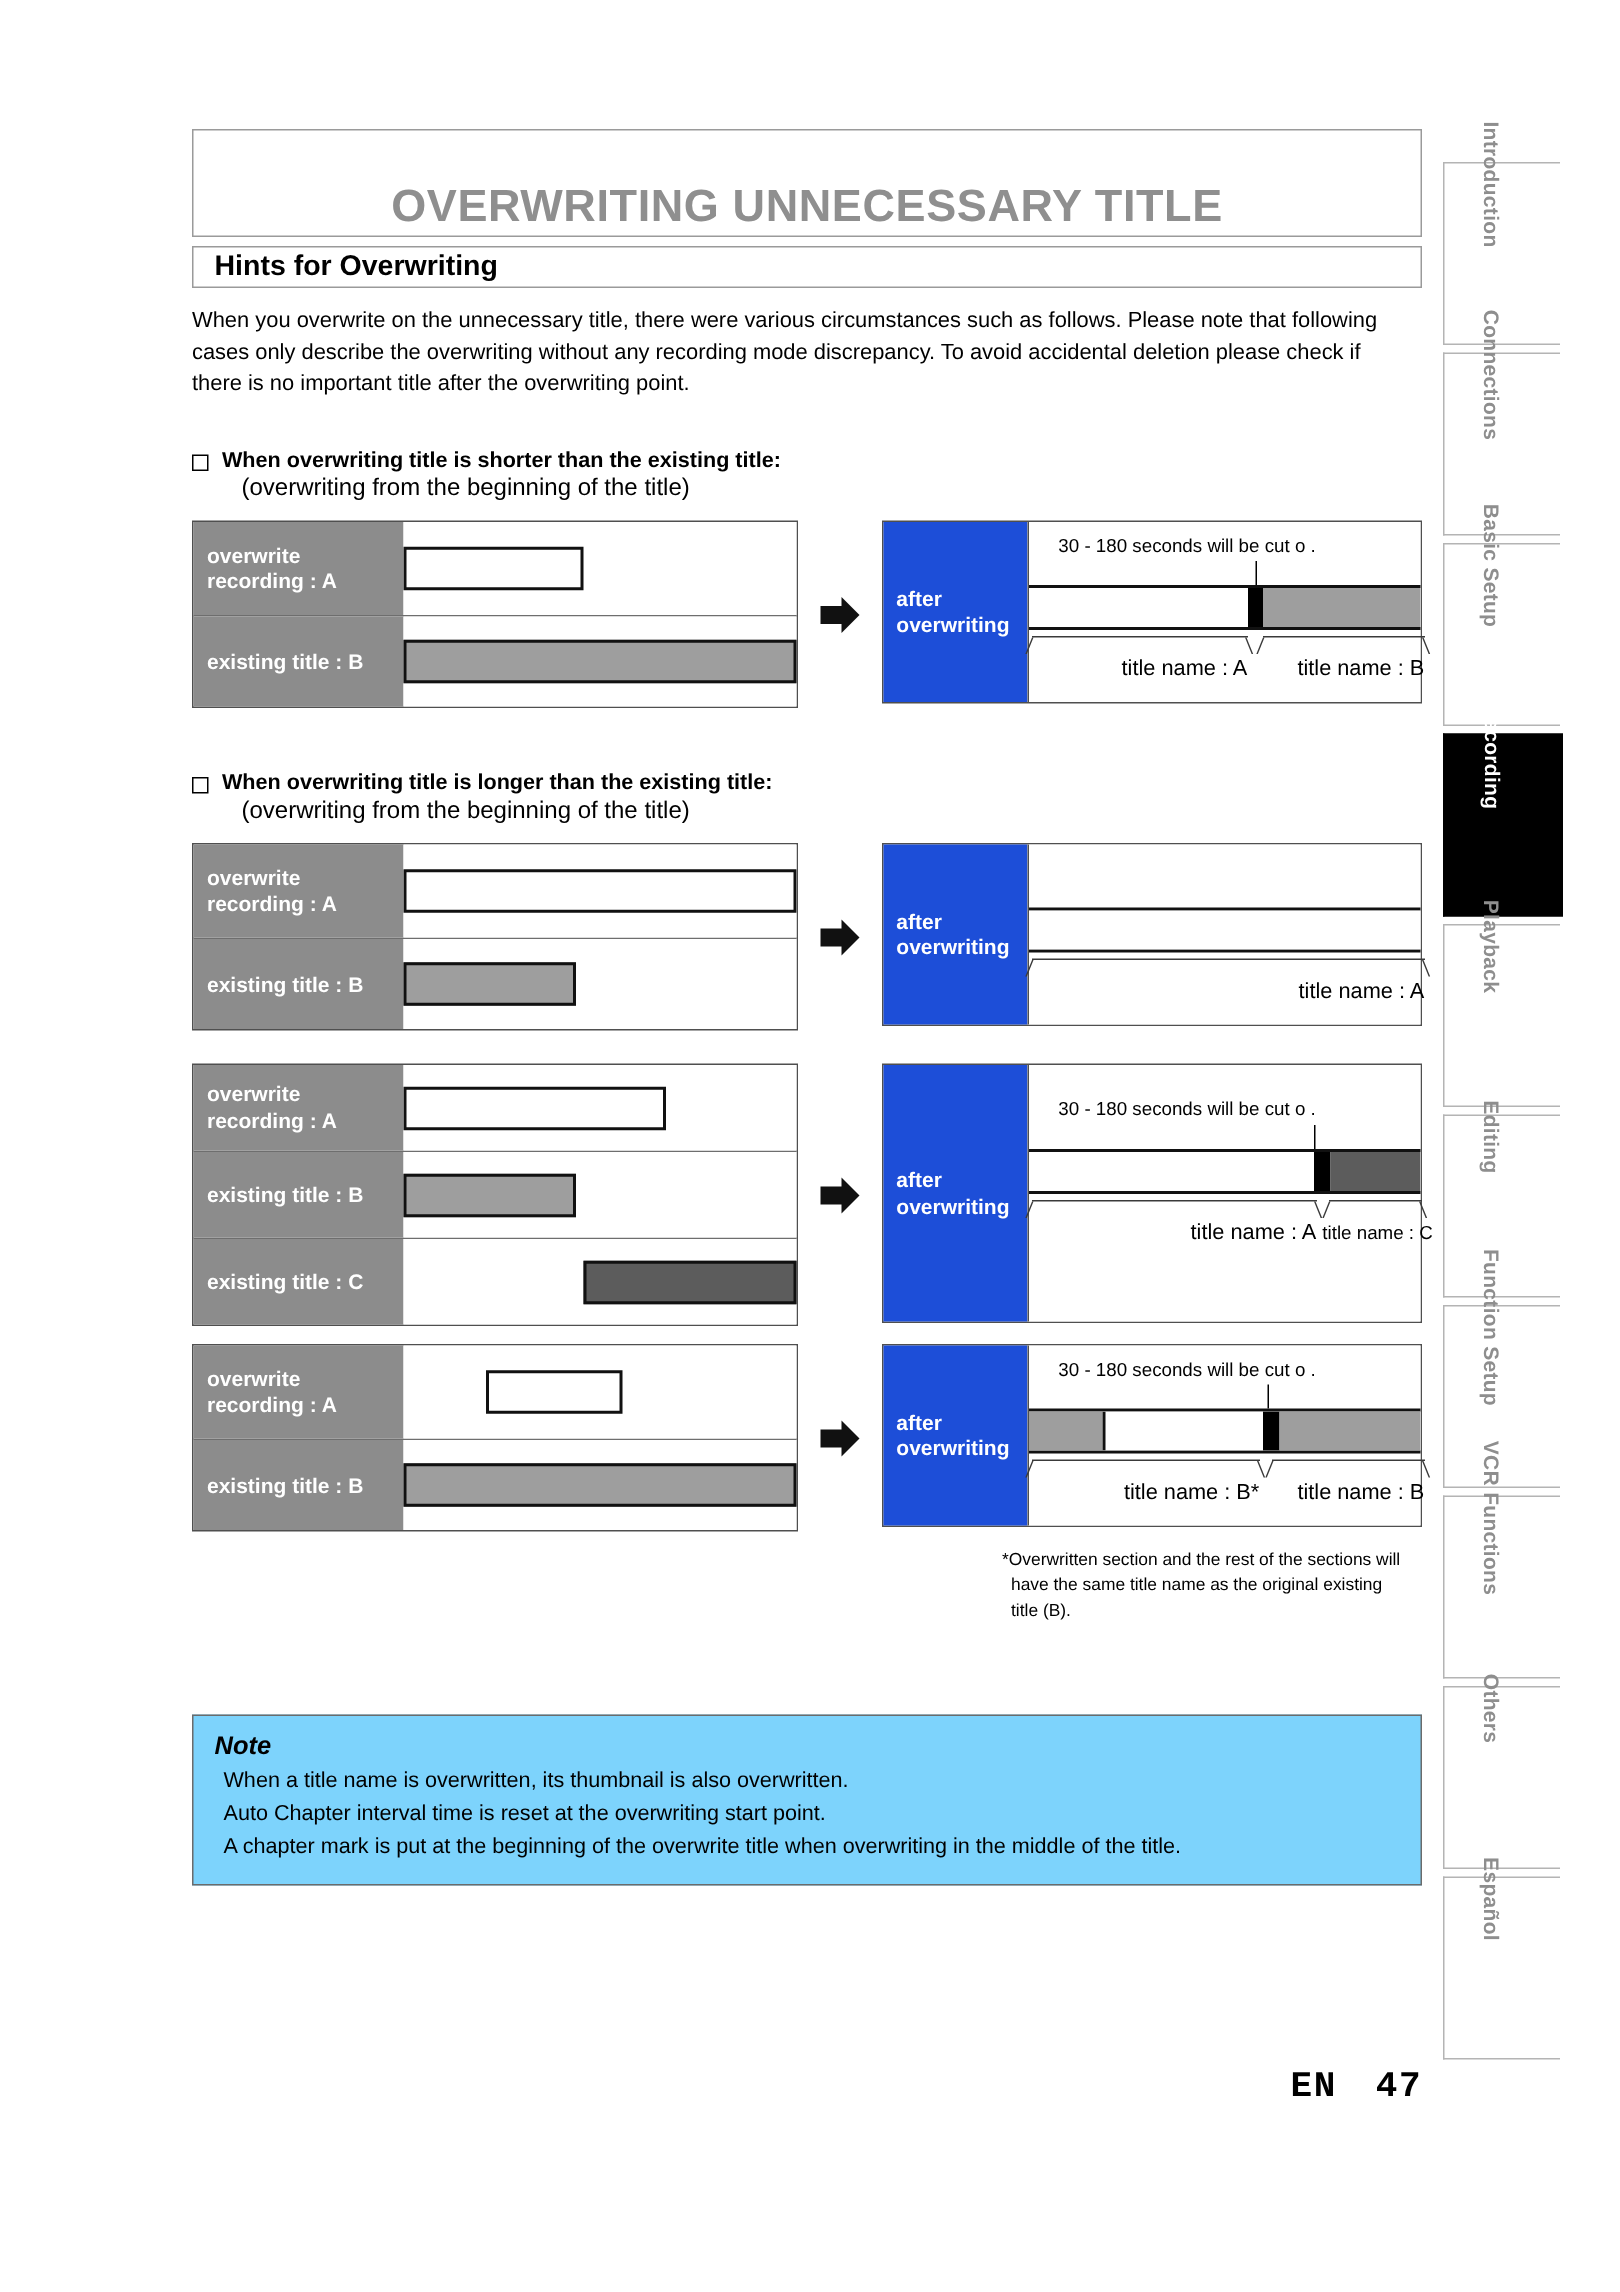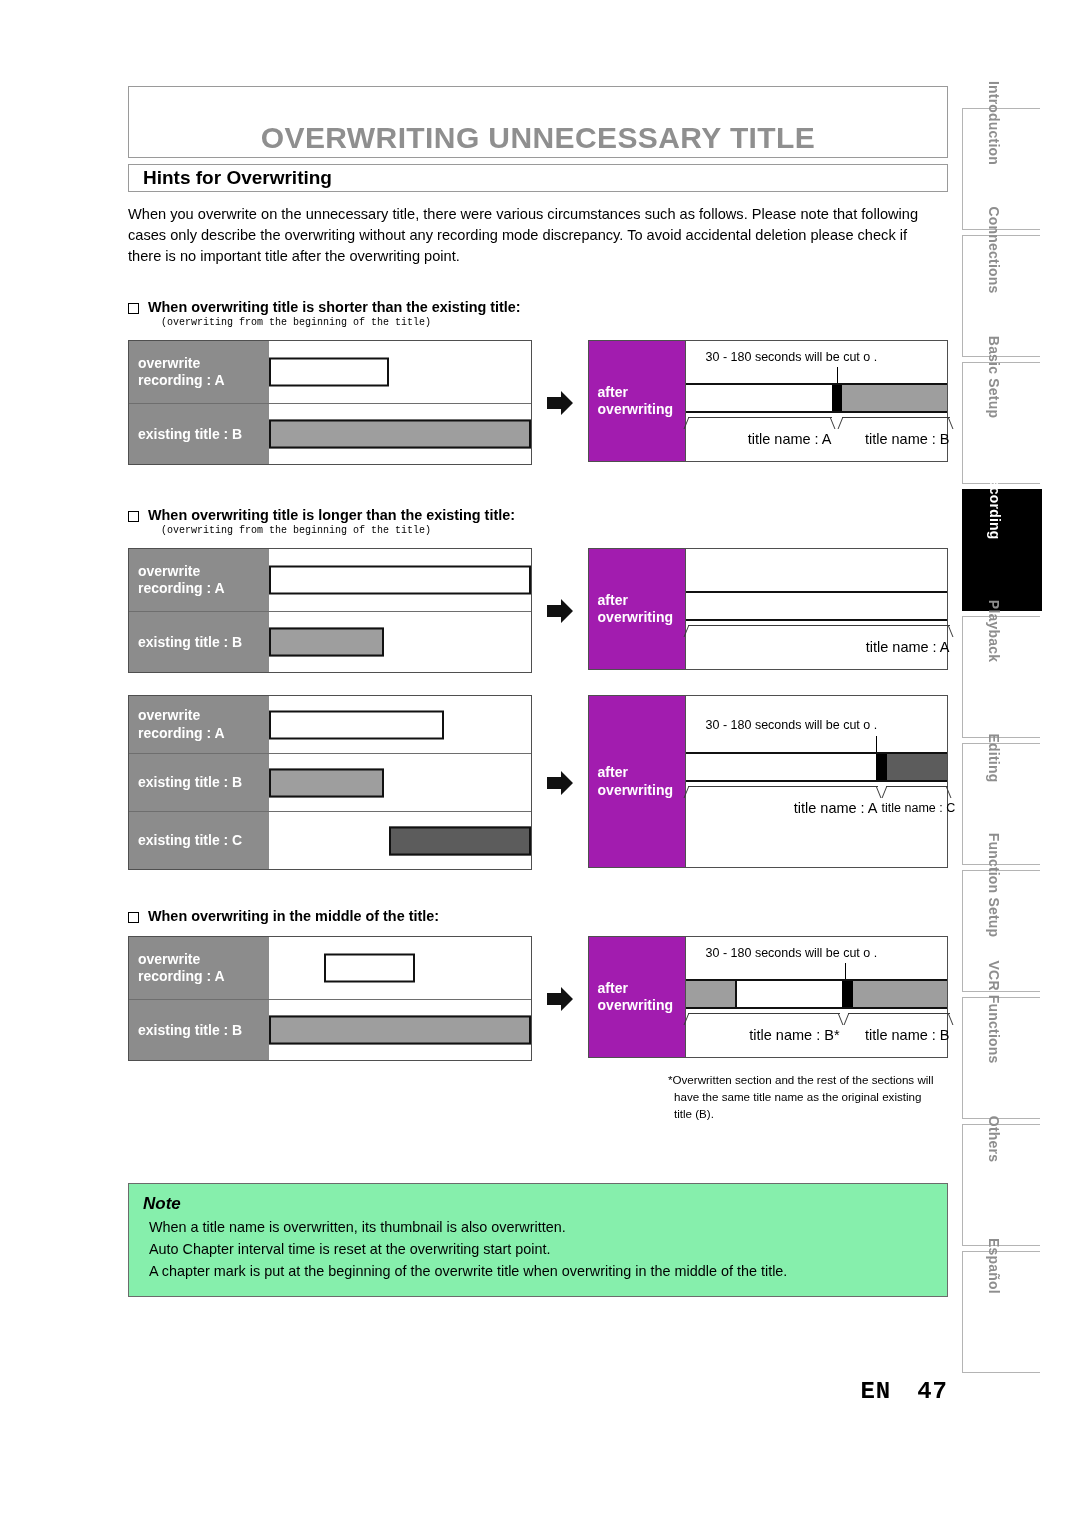--- a/index.html
+++ b/index.html
@@ -86,24 +86,23 @@
     margin-right: 9px;
     margin-top: 4px;
     flex: 0 0 auto;
     box-sizing: border-box;
   }
   .case-head .case-label {
     font-size: 14.4px;
     font-weight: bold;
   }
   .case-sub {
-    font-size: 10px;
+    font-size: 16px;
     margin-left: 33px;
     margin-top: 2px;
-    font-family: Liberation Mono, monospace;
   }
 
   
   .diagram-row {
     display: flex;
     align-items: flex-start;
     margin-top: 12px;
   }
   .panel {
     border: 1px solid #4f4f4f;
@@ -161,21 +160,21 @@
 
   
   .rpanel {
     display: flex;
     width: 100%;
     box-sizing: border-box;
   }
   .rpanel .rlegend {
     width: 96px;
     flex: 0 0 96px;
-    background: #a21caf;
+    background: #1d4ed8;
     color: #fff;
     font-size: 14px;
     font-weight: bold;
     display: flex;
     flex-direction: column;
     justify-content: center;
     line-height: 1.25;
     padding-left: 9px;
     box-sizing: border-box;
   }
@@ -234,21 +233,21 @@
     position: absolute;
     font-size: 11.6px;
     line-height: 1.45;
     width: 276px;
   }
   .footnote .fn-ind { display: block; text-indent: -6px; padding-left: 6px; }
 
   
   .note-box {
     border: 1px solid #6b6b6b;
-    background: #86efac;
+    background: #7dd3fc;
     margin-top: 24px;
     padding: 10px 14px 14px 14px;
     box-sizing: border-box;
   }
   .note-title {
     font-size: 17px;
     font-weight: bold;
     font-style: italic;
     margin-bottom: 3px;
   }
@@ -490,24 +489,20 @@
             </div>
             <div class="brace" style="left:2px; top:90px; width:190px;"></div>
             <div class="brace" style="left:200px; top:90px; width:62px;"></div>
             <div class="tname" style="left:2px; top:104px; width:190px;">title name : A</div>
             <div class="tname small" style="left:196px; top:105px; width:68px;">title name : C</div>
           </div>
         </div>
       </div>
     </div>
 
-    <div class="case-head" style="margin-top:38px;">
-      <span class="cbox"></span>
-      <span class="case-label">When overwriting in the middle of the title:</span>
-    </div>
 
     <div class="diagram-row" style="margin-top:12px; position:relative;">
 
       <div class="panel panel-left">
         <div class="lrows">
           <div class="lrow" style="height:62px;">
             <div class="lrow-label">
               <span>overwrite</span>
               <span>recording : A</span>
             </div>

